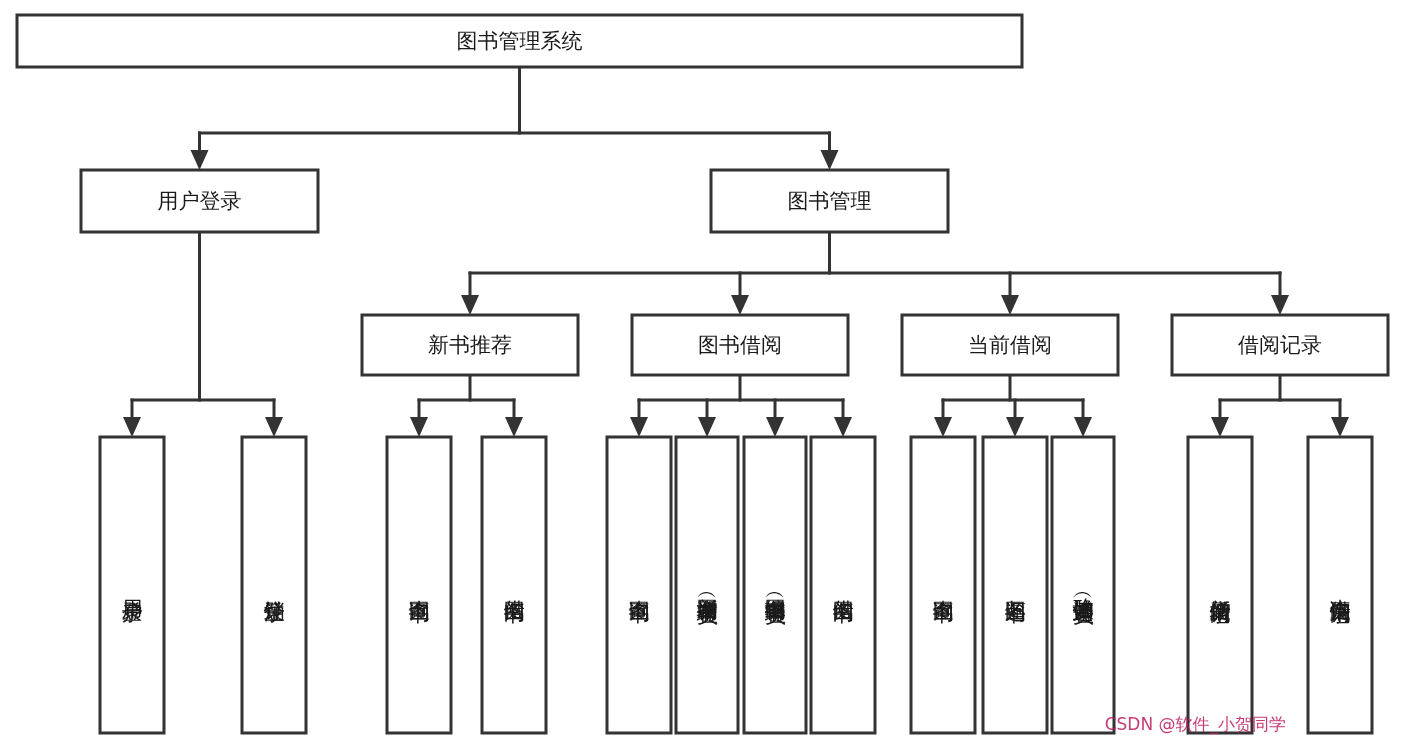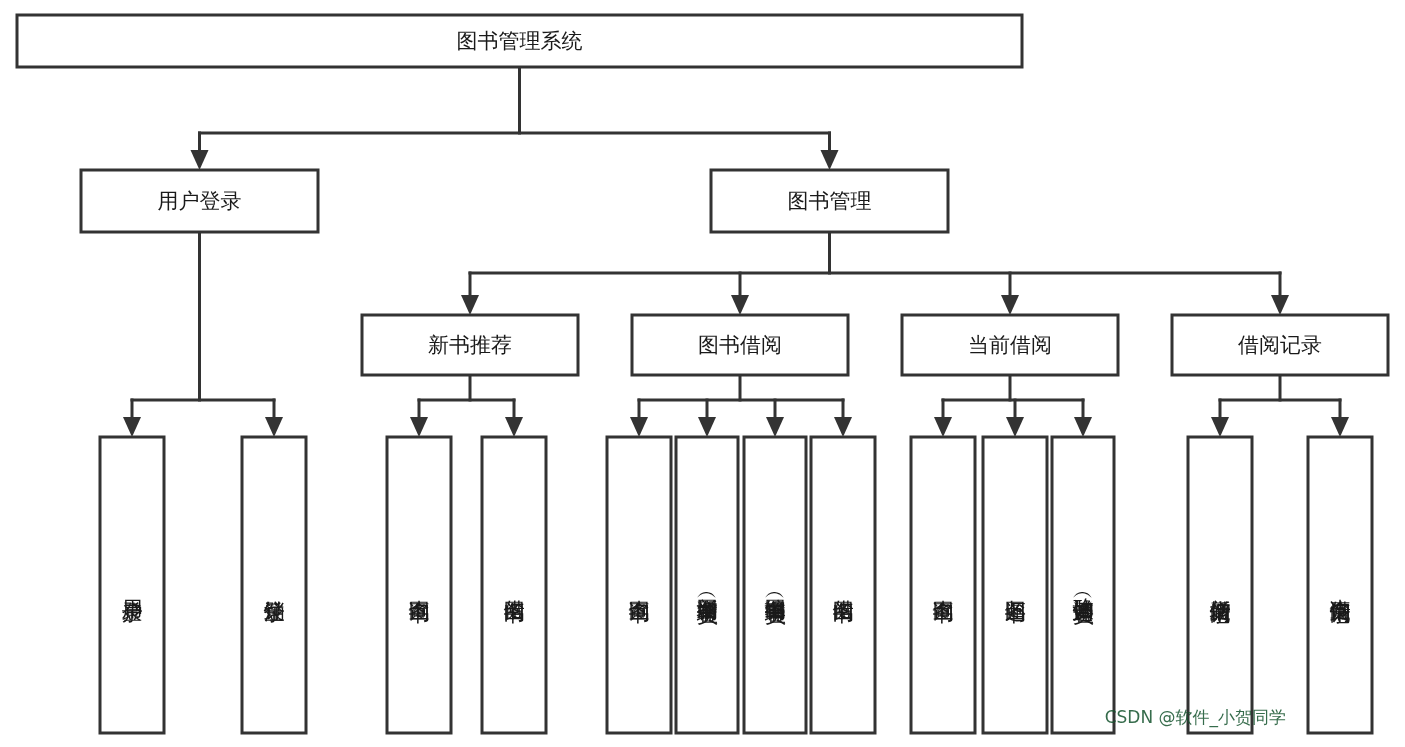--- a/index.html
+++ b/index.html
@@ -62,24 +62,24 @@
     font-size: 21px;
     line-height: 1.08;
     color: #1a1a1a;
     letter-spacing: 1px;
     white-space: nowrap;
     text-align: center;
   }
   #watermark {
     position: absolute;
     right: 8px;
-    bottom: 18px;
+    bottom: 11px;
     font-family: "DejaVu Sans", "Liberation Sans", sans-serif;
     font-size: 17px;
-    color: #14532d;
+    color: #be185d;
     opacity: 0.85;
     white-space: nowrap;
     pointer-events: none;
   }
 </style>
 </head>
 <body>
 
 <div id="diagram-root">
   <svg class="tree-canvas" id="tree-canvas" viewBox="0 0 1405 747" xmlns="http://www.w3.org/2000/svg">

